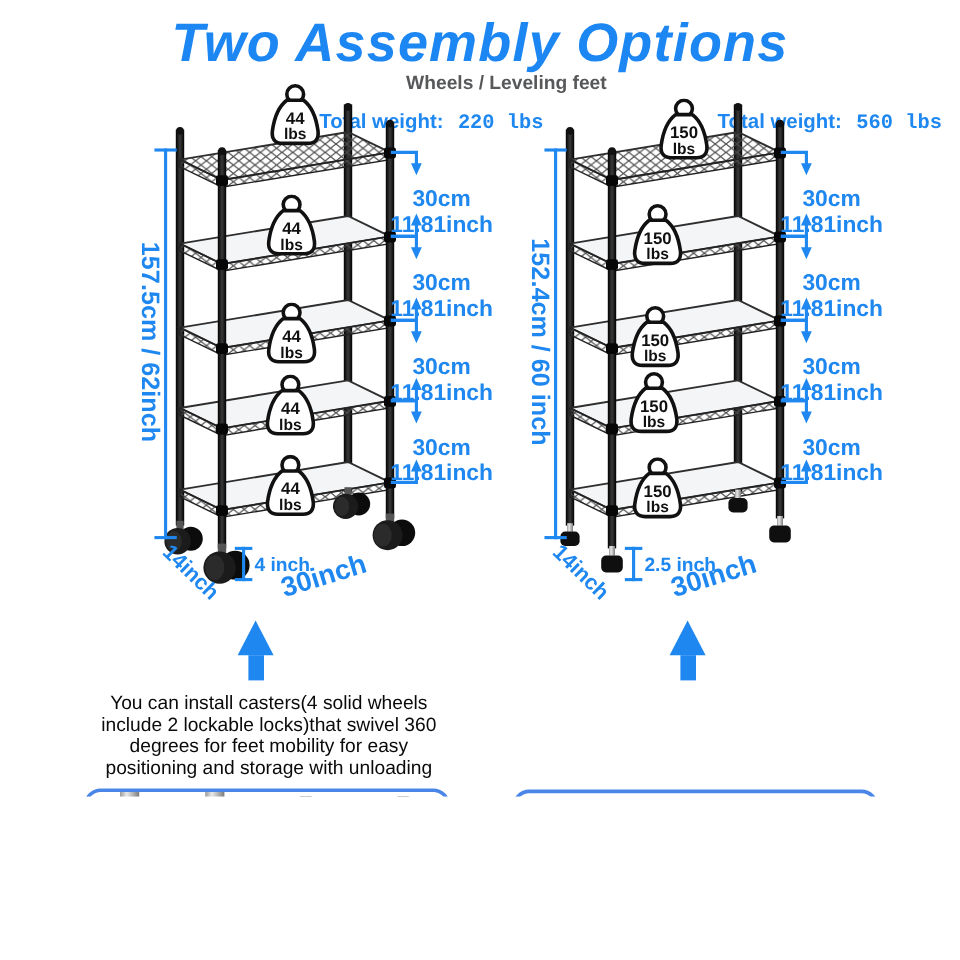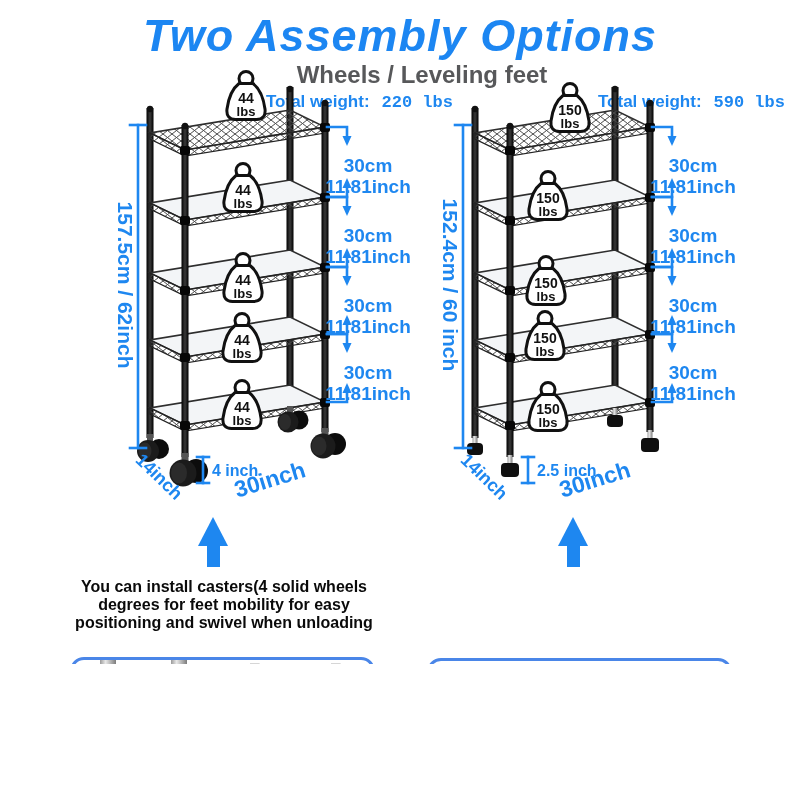--- a/index.html
+++ b/index.html
@@ -1,21 +1,21 @@
 <!DOCTYPE html>
 <html><head>
 <meta charset="utf-8">
 <style>
   html,body{margin:0;padding:0;background:#fff;}
   .canvas{position:relative;width:800px;height:664px;background:#fff;overflow:hidden;
           font-family:"Liberation Sans",sans-serif;}
   .abs{position:absolute;}
   .title{left:0;right:0;top:10px;text-align:center;font-size:45px;font-weight:bold;
          font-style:italic;color:#1c86f2;letter-spacing:1px;}
-  .subtitle{left:0;right:0;top:61px;text-align:center;text-indent:44px;font-size:24px;
+  .subtitle{left:0;right:0;top:61px;text-align:center;text-indent:44px;font-size:16px;
             font-weight:bold;color:#57585a;}
   .unit{position:absolute;inset:0;}
   .unit-svg{position:absolute;}
   .total-weight{position:absolute;font-size:17px;font-weight:bold;color:#1e87f0;white-space:nowrap;}
   .tw-value{margin-left:12px;font-family:Liberation Mono, monospace;}
   .weight-icon{position:absolute;width:46px;height:58px;}
   .wi-val{font-weight:bold;font-size:14px;text-anchor:middle;fill:#101010;}
   .wi-unit{font-weight:bold;font-size:13px;text-anchor:middle;fill:#101010;}
   
   .dimline{stroke:#1e87f0;stroke-width:2.6;fill:none;stroke-linecap:square;}
@@ -32,21 +32,21 @@
   .surface{fill:#f3f5f7;stroke:#2e2e2e;stroke-width:1.6;}
   .meshfill{fill:url(#mesh);stroke:#2e2e2e;stroke-width:1.6;}
   .band{fill:url(#mesh);stroke:#222;stroke-width:1.2;}
   .ring{fill:#070707;}
   
   .up-arrow{position:absolute;width:30px;height:50px;}
   .up-arrow .head{width:0;height:0;border-left:15px solid transparent;
                   border-right:15px solid transparent;border-bottom:29px solid #1e87f0;}
   .up-arrow .shaft{width:13px;height:21px;background:#1e87f0;margin:0 auto;}
   
-  .desc{position:absolute;width:340px;text-align:center;font-size:16px;font-weight:bold;
+  .desc{position:absolute;width:340px;text-align:center;font-size:16px;font-weight:normal;
         color:#0a0a0a;line-height:18px;}
   
   .photo-box{position:absolute;width:305px;height:130px;border:3px solid #4a86e8;
              border-radius:14px;background:#fff;box-sizing:border-box;overflow:hidden;}
 </style>
 </head>
 <body>
 
 <div class="canvas">
 
@@ -245,21 +245,21 @@
           <path d="M16 13.5 C9.5 18.5 5.5 28 4 39 C3.2 45.5 6 49.5 12.5 49.5 L33.5 49.5 C40 49.5 42.8 45.5 42 39 C40.5 28 36.5 18.5 30 13.5 Z" fill="#fff" stroke="#111" stroke-width="3" stroke-linejoin="round"></path>
           <text class="wi-val" x="23" y="33">44</text>
           <text class="wi-unit" x="23" y="46">lbs</text>
         </svg>
     </div>
   </section>
 
   <section class="unit">
 
     <div class="total-weight" style="left:598px;top:92px">
-      <span>Total weight:</span><span class="tw-value">590 lbs</span>
+      <span>Total weight:</span><span class="tw-value">560 lbs</span>
     </div>
 
     <svg class="unit-svg" style="left:380px;top:85px" width="380" height="430" viewBox="0 0 380 430">
       <g>
         <rect class="pole" x="91.5" y="23" width="7" height="330"></rect>
         <rect class="pole" x="231.5" y="2" width="7" height="323"></rect>
         <circle class="cap" cx="95" cy="24" r="3.2"></circle>
           <circle class="cap" cx="235" cy="4" r="3.2"></circle>
       </g>
       <g>
@@ -413,22 +413,23 @@
     <div class="head"></div>
       <div class="shaft"></div>
   </div>
   <div class="up-arrow" style="left:558px;top:517px">
     <div class="head"></div>
       <div class="shaft"></div>
   </div>
 
   <div class="desc" style="left:54px;top:578px">
     <div>You can install casters(4 solid wheels</div>
+    <div>include 2 lockable locks)that swivel 360</div>
     <div>degrees for feet mobility for easy</div>
-    <div>positioning and swivel when unloading</div>
+    <div>positioning and storage with unloading</div>
   </div>
 
   <div class="photo-box" style="left:70px;top:657px">
     <svg width="299" height="124" viewBox="0 0 299 124">
       <g transform="translate(35,0)">
         <rect x="-8" y="0" width="16" height="42" fill="url(#steel)"></rect>
         <rect x="-12" y="42" width="24" height="18" rx="6" fill="#151515"></rect>
         <circle cx="20" cy="80" r="29" fill="#0c0c0c"></circle>
         <circle cx="-2" cy="85" r="33" fill="#1a1a1a" stroke="#000" stroke-width="1"></circle>
         <ellipse cx="-9" cy="85" rx="22" ry="28" fill="#272727" transform="rotate(-14 -9 85)"></ellipse>

